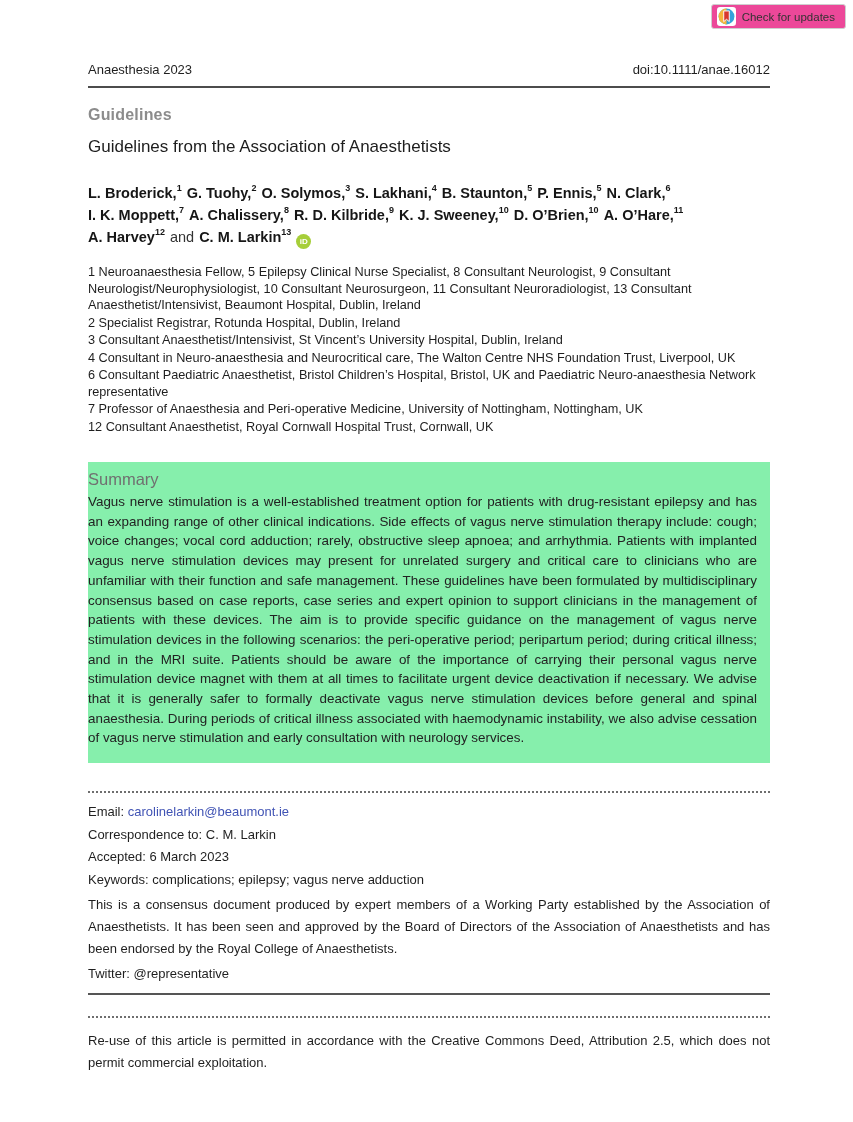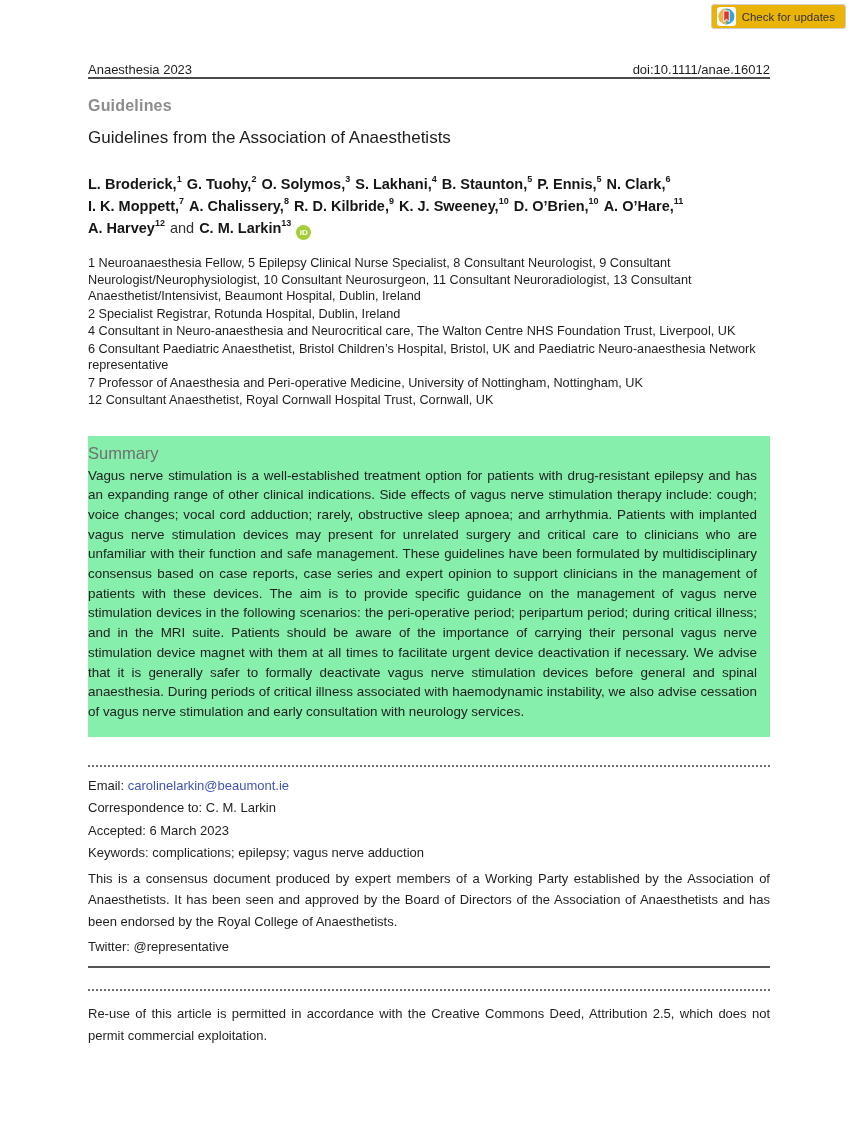--- a/index.html
+++ b/index.html
@@ -7,31 +7,31 @@
   body { font-family: "Liberation Sans", "DejaVu Sans", sans-serif; color: #222; }
   .page {
     position: relative;
     width: 853px; height: 1122px;
     margin: 0 auto; background: #fff; overflow: hidden;
   }
   
   .check-updates {
     position: absolute; top: 4px; right: 7px;
     display: flex; align-items: center; gap: 6px;
-    background: #eab308; border: 1px solid #cfcfcf; border-radius: 3px;
+    background: #ec4899; border: 1px solid #cfcfcf; border-radius: 3px;
     padding: 2px 10px 2px 5px; cursor: pointer;
     font-size: 11.5px; color: #333;
   }
   .crossmark-logo { width: 19px; height: 19px; display: inline-flex; }
 
   .content { padding: 0 83px 0 88px; }
 
   .journal-header {
     margin-top: 62px; display: flex; justify-content: space-between;
-    font-size: 13px; color: #1f1f1f; 
+    font-size: 13px; color: #1f1f1f; padding-bottom: 9px;
   }
   .header-rule { border-top: 2px solid #4c4c4c; }
 
   .section-label {
     margin-top: 18px; font-size: 16px; font-weight: bold; color: #8c8c8c;
     letter-spacing: 0.2px;
   }
   .title {
     margin-top: 13px; font-size: 25.5px; font-weight: bold; color: #141414;
     line-height: 1.38; letter-spacing: -0.2px; max-width: 660px;
@@ -110,20 +110,21 @@
 
     <div class="authors">
       <span class="author"><span>L. Broderick,</span><sup>1</sup></span><span class="author"><span>G. Tuohy,</span><sup>2</sup></span><span class="author"><span>O. Solymos,</span><sup>3</sup></span><span class="author"><span>S. Lakhani,</span><sup>4</sup></span><span class="author"><span>B. Staunton,</span><sup>5</sup></span><span class="author"><span>P. Ennis,</span><sup>5</sup></span><span class="author"><span>N. Clark,</span><sup>6</sup></span><br>
       <span class="author"><span>I. K. Moppett,</span><sup>7</sup></span><span class="author"><span>A. Chalissery,</span><sup>8</sup></span><span class="author"><span>R. D. Kilbride,</span><sup>9</sup></span><span class="author"><span>K. J. Sweeney,</span><sup>10</sup></span><span class="author"><span>D. O’Brien,</span><sup>10</sup></span><span class="author"><span>A. O’Hare,</span><sup>11</sup></span><br>
       <span class="author"><span>A. Harvey</span><sup>12</sup></span><span class="and">and</span><span class="author"><span>C. M. Larkin</span><sup>13</sup></span><span class="orcid-icon">iD</span>
     </div>
 
     <div class="affiliations">
       <div>1 Neuroanaesthesia Fellow, 5 Epilepsy Clinical Nurse Specialist, 8 Consultant Neurologist, 9 Consultant Neurologist/Neurophysiologist, 10 Consultant Neurosurgeon, 11 Consultant Neuroradiologist, 13 Consultant Anaesthetist/Intensivist, Beaumont Hospital, Dublin, Ireland</div>
       <div>2 Specialist Registrar, Rotunda Hospital, Dublin, Ireland</div>
+      <div>3 Consultant Anaesthetist/Intensivist, St Vincent’s University Hospital, Dublin, Ireland</div>
       <div>4 Consultant in Neuro-anaesthesia and Neurocritical care, The Walton Centre NHS Foundation Trust, Liverpool, UK</div>
       <div>6 Consultant Paediatric Anaesthetist, Bristol Children’s Hospital, Bristol, UK and Paediatric Neuro-anaesthesia Network representative</div>
       <div>7 Professor of Anaesthesia and Peri-operative Medicine, University of Nottingham, Nottingham, UK</div>
       <div>12 Consultant Anaesthetist, Royal Cornwall Hospital Trust, Cornwall, UK</div>
     </div>
 
     <div class="summary-box">
       <div class="summary-heading">Summary</div>
       <p class="summary-body">Vagus nerve stimulation is a well-established treatment option for patients with drug-resistant epilepsy and has an expanding range of other clinical indications. Side effects of vagus nerve stimulation therapy include: cough; voice changes; vocal cord adduction; rarely, obstructive sleep apnoea; and arrhythmia. Patients with implanted vagus nerve stimulation devices may present for unrelated surgery and critical care to clinicians who are unfamiliar with their function and safe management. These guidelines have been formulated by multidisciplinary consensus based on case reports, case series and expert opinion to support clinicians in the management of patients with these devices. The aim is to provide specific guidance on the management of vagus nerve stimulation devices in the following scenarios: the peri-operative period; peripartum period; during critical illness; and in the MRI suite. Patients should be aware of the importance of carrying their personal vagus nerve stimulation device magnet with them at all times to facilitate urgent device deactivation if necessary. We advise that it is generally safer to formally deactivate vagus nerve stimulation devices before general and spinal anaesthesia. During periods of critical illness associated with haemodynamic instability, we also advise cessation of vagus nerve stimulation and early consultation with neurology services.</p>
     </div>

